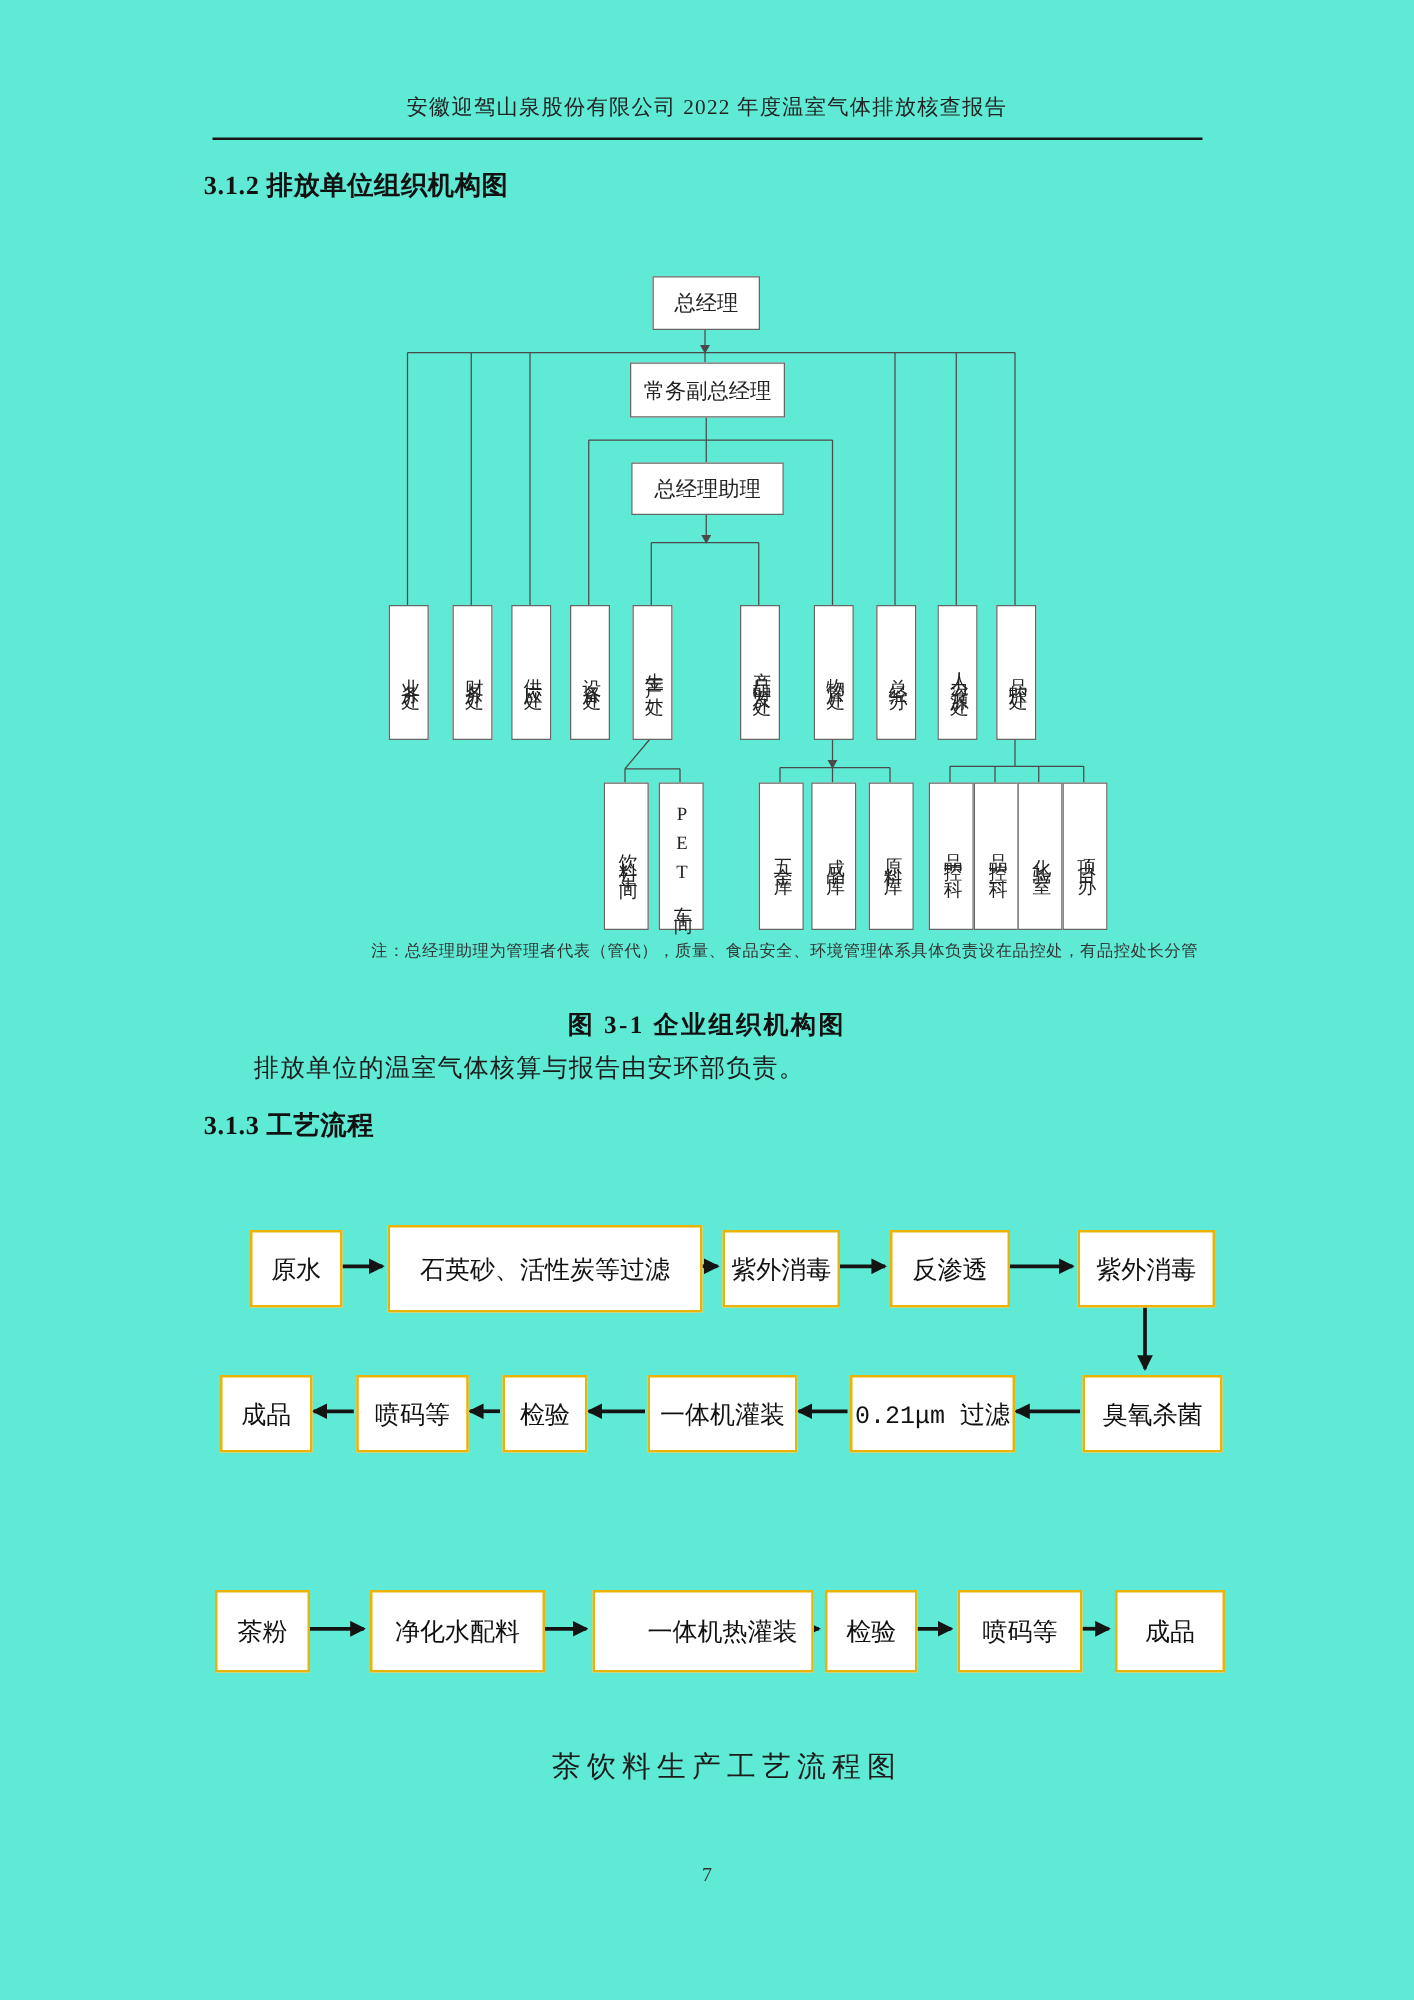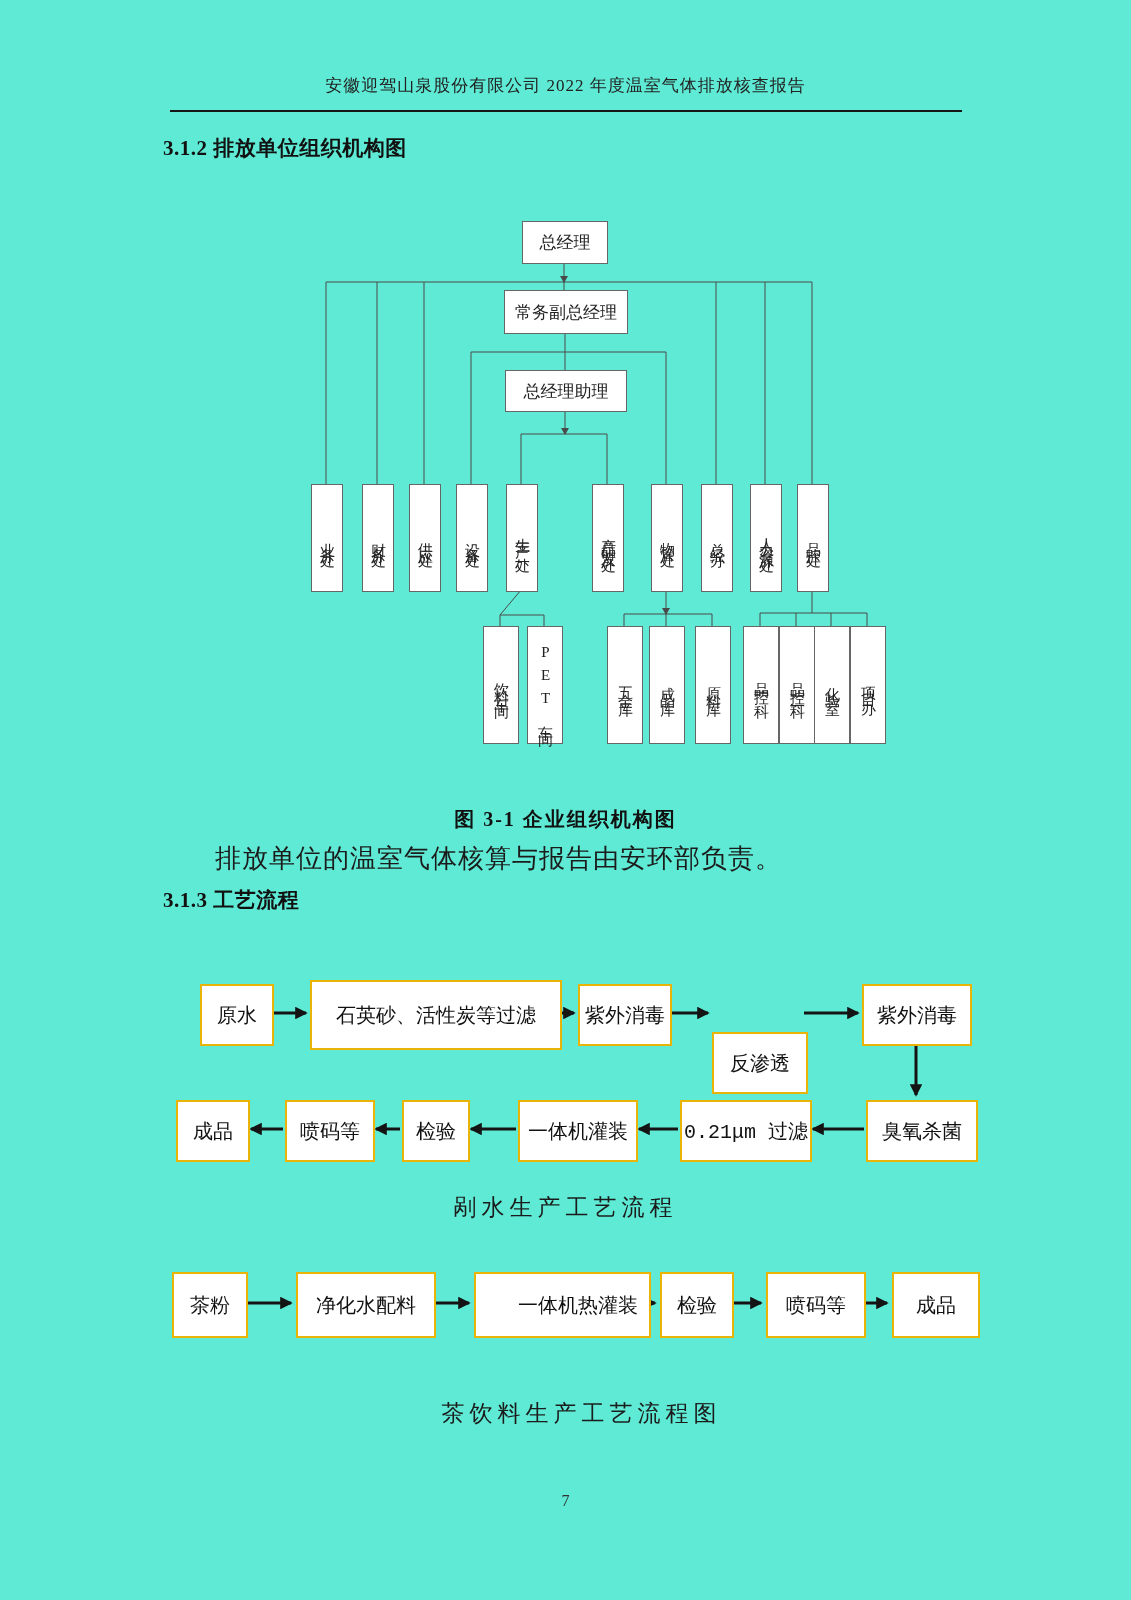--- a/index.html
+++ b/index.html
@@ -39,21 +39,21 @@
   .subbox span{letter-spacing:7px;}
   .note{
     top:752px;left:297px;font-size:13px;color:#333;letter-spacing:0.5px;
   }
   .fig-caption{
     top:806px;left:0;width:1131px;text-align:center;
     font-weight:bold;font-size:20px;letter-spacing:2px;color:#111;
   }
   .para{
     top:841px;left:163px;width:820px;
-    font-size:26px;text-indent:2em;color:#1b1b1b;letter-spacing:1px;
+    font-size:20px;text-indent:2em;color:#1b1b1b;letter-spacing:1px;
   }
   .fbox{
     border:2px solid #eab308;background:#fff;z-index:2;
     display:flex;align-items:center;justify-content:center;
     font-size:20px;color:#111;white-space:nowrap;font-family:Liberation Mono, monospace;
   }
   .flow-caption{
     left:0;width:1131px;text-align:center;
     font-size:23px;letter-spacing:5px;color:#1b1b1b;
   }
@@ -184,37 +184,38 @@
   <div class="abs vbox subbox" style="left:779px;top:626px;width:34px;height:116px;">
       <span>品控二科</span>
     </div>
   <div class="abs vbox subbox" style="left:814px;top:626px;width:34px;height:116px;">
       <span>化验室</span>
     </div>
   <div class="abs vbox subbox" style="left:850px;top:626px;width:34px;height:116px;">
       <span>项目办</span>
     </div>
 
+  <div class="abs note">注：总经理助理为管理者代表（管代），质量、食品安全、环境管理体系具体负责设在品控处，有品控处长分管</div>
 
   <div class="abs fig-caption">图 3-1 企业组织机构图</div>
 
   <div class="abs para">排放单位的温室气体核算与报告由安环部负责。</div>
 
   <div class="abs h2" style="top:886px;left:163px;">3.1.3 工艺流程</div>
 
   <div class="abs fbox" style="left:200px;top:984px;width:70px;height:58px;">
       <span>原水</span>
     </div>
   <div class="abs fbox" style="left:310px;top:980px;width:248px;height:66px;">
       <span>石英砂、活性炭等过滤</span>
     </div>
   <div class="abs fbox" style="left:578px;top:984px;width:90px;height:58px;">
       <span>紫外消毒</span>
     </div>
-  <div class="abs fbox" style="left:712px;top:984px;width:92px;height:58px;margin-top:48px;">
+  <div class="abs fbox" style="left:712px;top:984px;width:92px;height:58px;">
       <span>反渗透</span>
     </div>
   <div class="abs fbox" style="left:862px;top:984px;width:106px;height:58px;">
       <span>紫外消毒</span>
     </div>
 
   <div class="abs fbox" style="left:176px;top:1100px;width:70px;height:58px;">
       <span>成品</span>
     </div>
   <div class="abs fbox" style="left:285px;top:1100px;width:86px;height:58px;">
@@ -226,21 +227,20 @@
   <div class="abs fbox" style="left:518px;top:1100px;width:116px;height:58px;">
       <span>一体机灌装</span>
     </div>
   <div class="abs fbox" style="left:680px;top:1100px;width:128px;height:58px;">
       <span>0.21μm 过滤</span>
     </div>
   <div class="abs fbox" style="left:866px;top:1100px;width:108px;height:58px;">
       <span>臭氧杀菌</span>
     </div>
 
-  <div class="abs flow-caption" style="top:1192px;">剐水生产工艺流程</div>
 
   <div class="abs fbox" style="left:172px;top:1272px;width:72px;height:62px;">
       <span>茶粉</span>
     </div>
   <div class="abs fbox" style="left:296px;top:1272px;width:136px;height:62px;">
       <span>净化水配料</span>
     </div>
   <div class="abs fbox" style="left:474px;top:1272px;width:142px;height:62px;padding-left:31px;">
       <span>一体机热灌装</span>
     </div>

